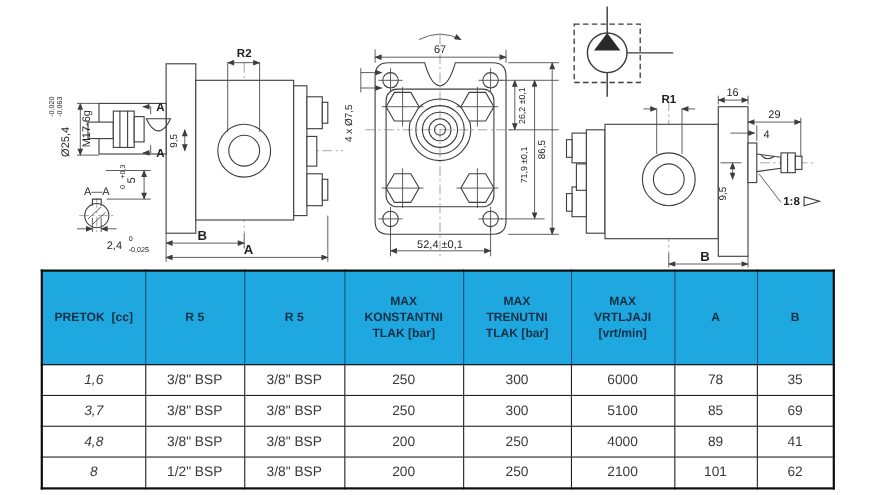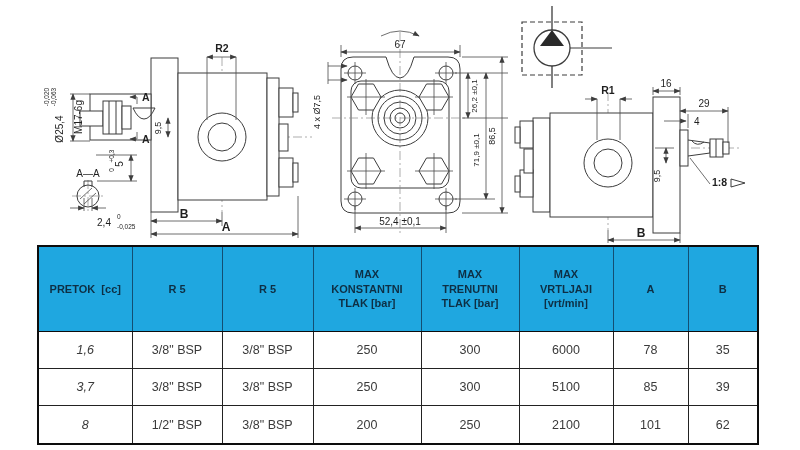--- a/index.html
+++ b/index.html
@@ -295,21 +295,31 @@
       <td>35</td>
     </tr>
     <tr>
       <td>3,7</td>
       <td>3/8" BSP</td>
       <td>3/8" BSP</td>
       <td>250</td>
       <td>300</td>
       <td>5100</td>
       <td>85</td>
-      <td>39</td>
+      <td>69</td>
+    </tr>
+    <tr>
+      <td>4,8</td>
+      <td>3/8" BSP</td>
+      <td>3/8" BSP</td>
+      <td>200</td>
+      <td>250</td>
+      <td>4000</td>
+      <td>89</td>
+      <td>41</td>
     </tr>
     <tr>
       <td>8</td>
       <td>1/2" BSP</td>
       <td>3/8" BSP</td>
       <td>200</td>
       <td>250</td>
       <td>2100</td>
       <td>101</td>
       <td>62</td>

